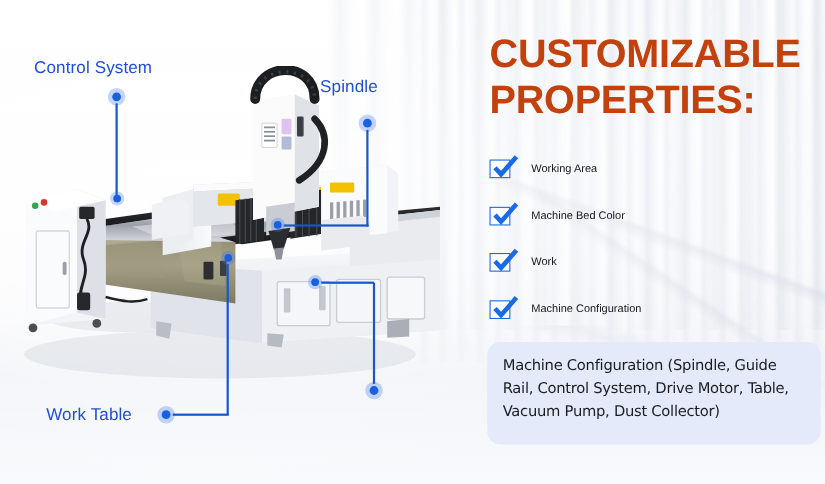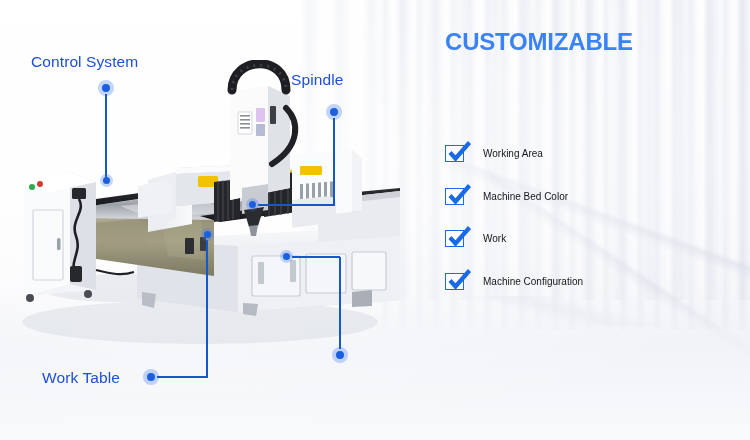--- a/index.html
+++ b/index.html
@@ -79,22 +79,22 @@
   .dot.small{ width:13px;height:13px; }
   .dot.small::after{ width:7px;height:7px; }
   .lead{ position:absolute; background:#1558c8; }
   .lead.v{ width:1.6px; }
   .lead.h{ height:1.6px; }
 
   
   .panel{ position:absolute; left:443px; top:0; width:307px; height:440px; }
   .headline{
     position:absolute; left:2px; top:28px; width:300px;
-    font-size:24px; font-weight:700; line-height:1.17;
-    color:#3b82f6; letter-spacing:-0.2px;
+    font-size:36px; font-weight:700; line-height:1.17;
+    color:#c2410c; letter-spacing:-0.2px;
   }
   .checklist{ position:absolute; left:2px; top:137px; width:300px; }
   .check-row{
     display:flex; align-items:center; height:33px; margin-bottom:9.5px;
   }
   .cbox{
     position:relative; width:19px; height:17px; flex:0 0 auto;
     border:1.8px solid #1a6ae6; background:#ffffff; margin-right:19px;
   }
   .cbox svg{ position:absolute; left:0px; top:-7px; overflow:visible; }
@@ -314,20 +314,21 @@
 
   <div class="dot" style="left:332px; top:347px;"></div>
   <div class="lead v" style="left:339.2px; top:257px; height:92px;"></div>
   <div class="lead h" style="left:292px; top:256.4px; width:48px;"></div>
   <div class="dot small" style="left:280px; top:250px;"></div>
 
   <div class="panel">
 
     <div class="headline">
       <div>CUSTOMIZABLE</div>
+      <div>PROPERTIES:</div>
     </div>
 
     <div class="checklist">
 
       <div class="check-row">
         <span class="cbox">
           <svg width="26" height="26" viewBox="0 0 26 26">
             <path d="M4 13.5 L9.5 19.5 L23.5 3.5" fill="none" stroke="#1a6ae6" stroke-width="4.2" stroke-linecap="butt" stroke-linejoin="miter"></path>
           </svg>
         </span>
@@ -356,15 +357,18 @@
         <span class="cbox">
           <svg width="26" height="26" viewBox="0 0 26 26">
             <path d="M4 13.5 L9.5 19.5 L23.5 3.5" fill="none" stroke="#1a6ae6" stroke-width="4.2" stroke-linecap="butt" stroke-linejoin="miter"></path>
           </svg>
         </span>
         <span class="check-label">Machine Configuration</span>
       </div>
 
     </div>
 
+    <div class="infobox">
+      <p>Machine Configuration (Spindle, Guide Rail, Control System, Drive Motor, Table, Vacuum Pump, Dust Collector)</p>
+    </div>
 
   </div>
 </div>
 
 </body></html>

